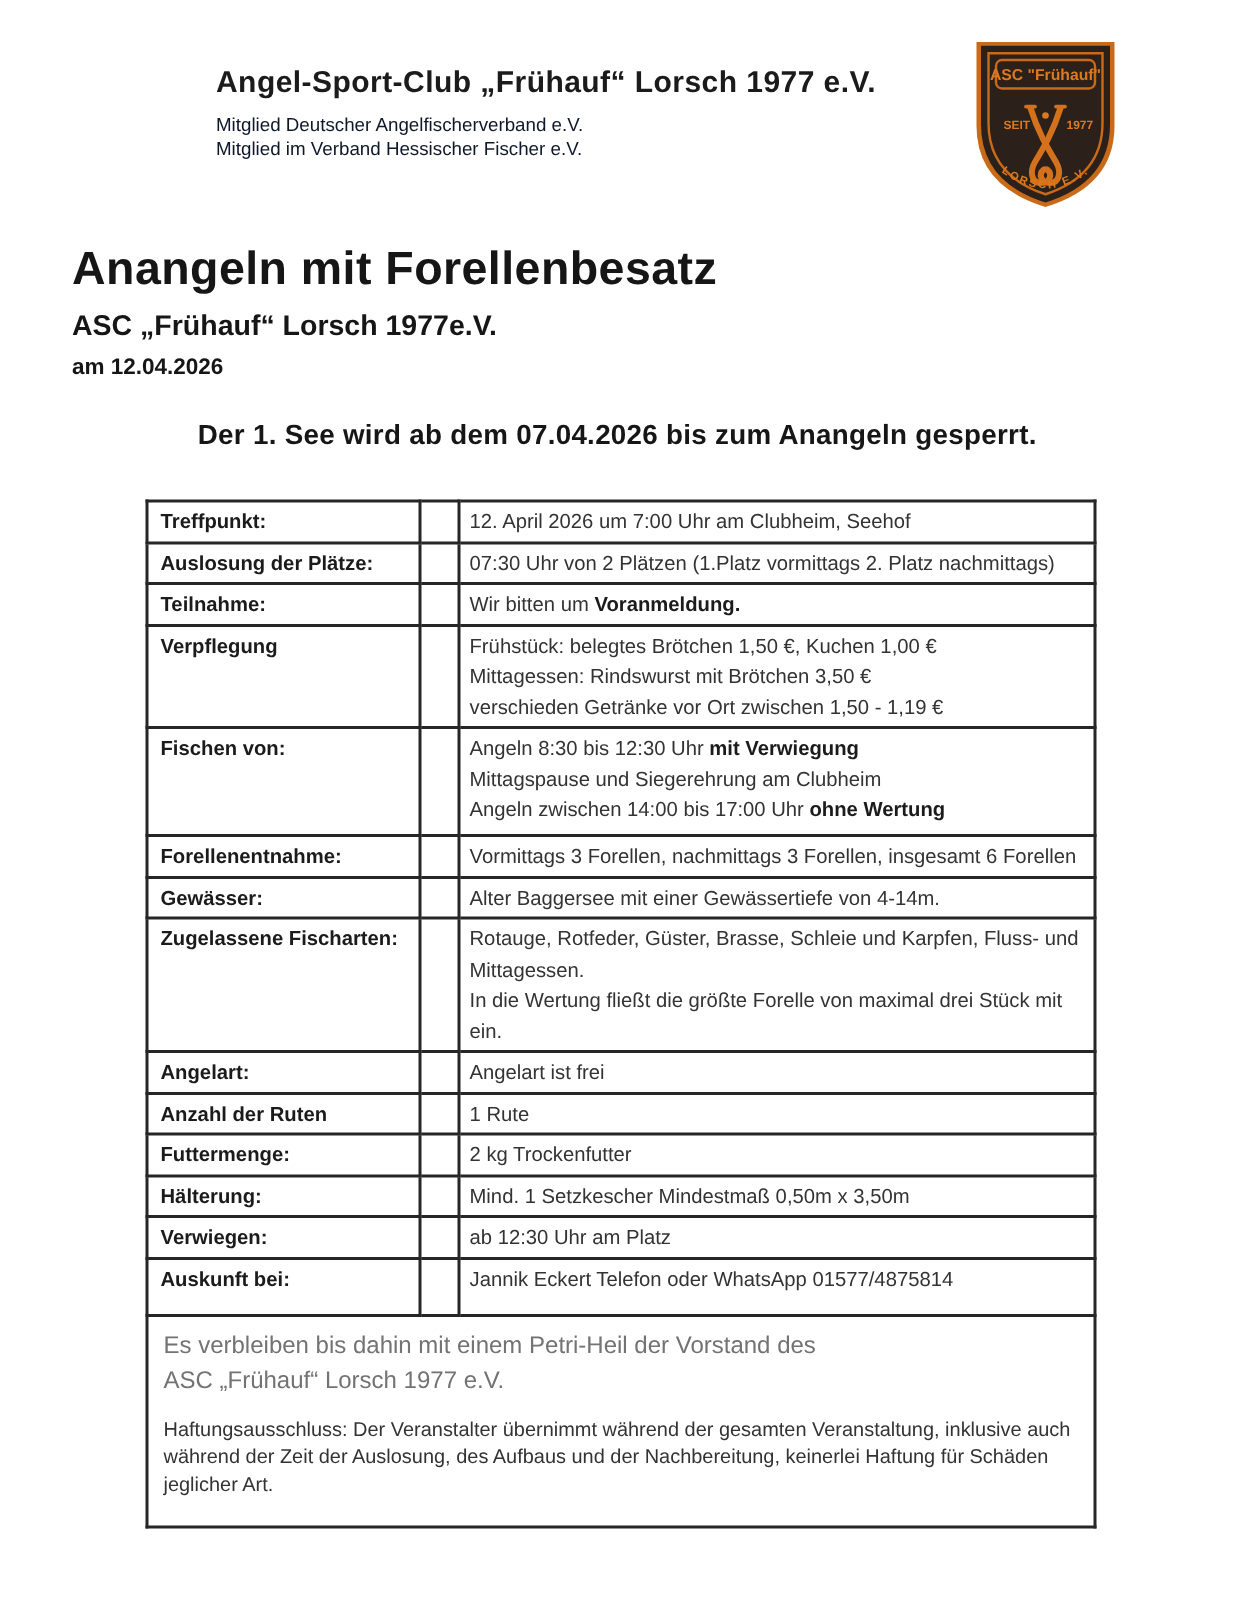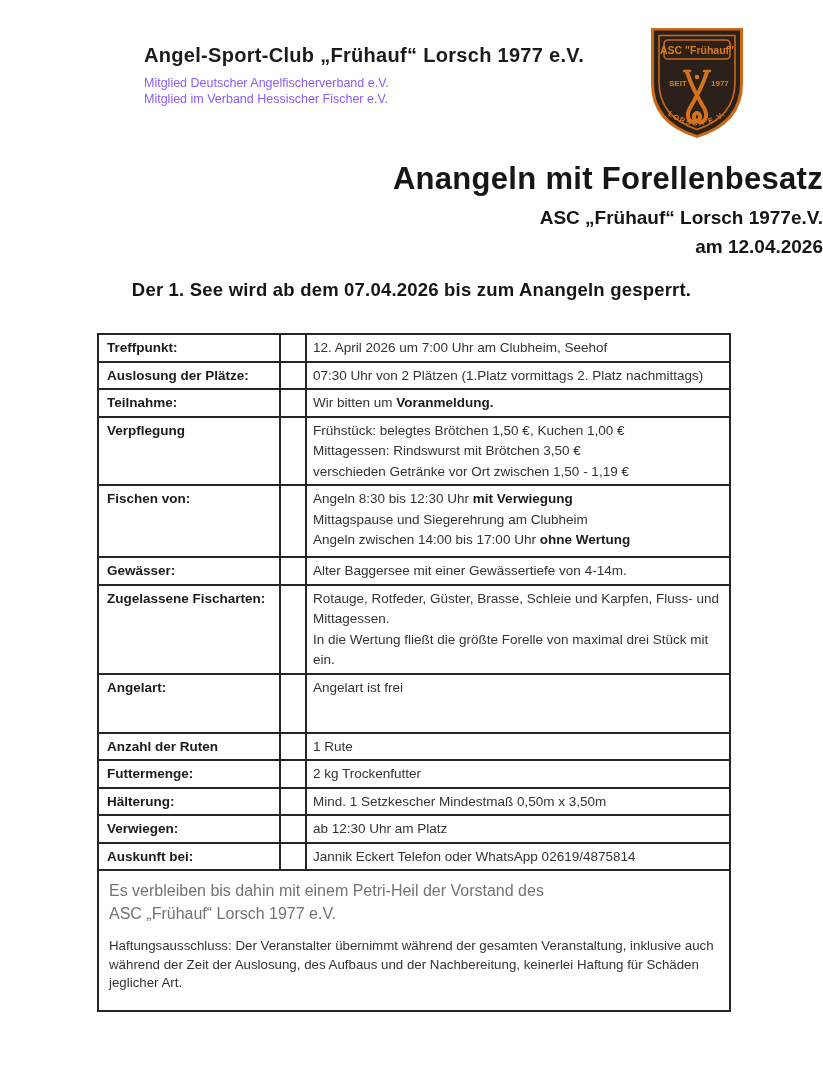--- a/index.html
+++ b/index.html
@@ -4,31 +4,31 @@
 <style>
   html,body { margin:0; padding:0; }
   body {
     width:823px; height:1080px; background:#ffffff; position:relative;
     font-family:"Liberation Sans", sans-serif; color:#2d2d2d; overflow:hidden;
   }
 
   
   .header-block { position:absolute; left:108px; top:44px;margin-left:36px; }
   .club-name { font-size:20px; font-weight:bold; color:#1b1b1b; letter-spacing:0.3px; }
-  .member-line { font-size:12.5px; color:#8b5cf6; line-height:16px; }
+  .member-line { font-size:12.5px; color:#0f172a; line-height:16px; }
   .member-line.first { margin-top:8px; }
 
   
   .logo-wrap { position:absolute; left:646px; top:26px; width:102px; height:114px; }
 
   
-  .title-block { position:absolute; top:161px; left:0; right:0; text-align:right; color:#161616; }
+  .title-block { position:absolute; top:161px; left:0; right:0; text-align:left; color:#161616;padding-left:48px; }
   .main-title { font-size:31px; font-weight:bold; letter-spacing:0.3px; }
   .sub-title  { font-size:19px; font-weight:bold; margin-top:10px; }
-  .sub-date   { font-size:19px; font-weight:bold; margin-top:7px; }
+  .sub-date   { font-size:15px; font-weight:bold; margin-top:7px; }
   .notice { position:absolute; top:279px; left:0; right:0; text-align:center;
             font-size:18.5px; font-weight:bold; color:#161616; letter-spacing:0.2px; }
 
   
   table.info-table { position:absolute; left:97px; top:333px; border-collapse:collapse;
                      table-layout:fixed; width:634px; }
   td { border:2px solid #262626; vertical-align:top; }
   td.label-cell { width:168px; font-weight:bold; font-size:13.5px; color:#1b1b1b;
                   padding:4px 4px 2px 8px; line-height:18px; }
   td.spacer-cell { width:22px; }
@@ -125,20 +125,27 @@
       <tr>
         <td class="label-cell">Fischen von:</td>
         <td class="spacer-cell"></td>
         <td class="value-cell">
           <div class="line"><span>Angeln 8:30 bis 12:30 Uhr </span><b>mit Verwiegung</b></div>
           <div class="line"><span>Mittagspause und Siegerehrung am Clubheim</span></div>
           <div class="line"><span>Angeln zwischen 14:00 bis 17:00 Uhr </span><b>ohne Wertung</b></div>
         </td>
       </tr>
       <tr>
+        <td class="label-cell">Forellenentnahme:</td>
+        <td class="spacer-cell"></td>
+        <td class="value-cell">
+          <div class="line"><span>Vormittags 3 Forellen, nachmittags 3 Forellen, insgesamt 6 Forellen</span></div>
+        </td>
+      </tr>
+      <tr>
         <td class="label-cell">Gewässer:</td>
         <td class="spacer-cell"></td>
         <td class="value-cell">
           <div class="line"><span>Alter Baggersee mit einer Gewässertiefe von 4-14m.</span></div>
         </td>
       </tr>
       <tr>
         <td class="label-cell">Zugelassene Fischarten:</td>
         <td class="spacer-cell"></td>
         <td class="value-cell">
@@ -179,21 +186,21 @@
         <td class="label-cell">Verwiegen:</td>
         <td class="spacer-cell"></td>
         <td class="value-cell">
           <div class="line"><span>ab 12:30 Uhr am Platz</span></div>
         </td>
       </tr>
       <tr>
         <td class="label-cell">Auskunft bei:</td>
         <td class="spacer-cell"></td>
         <td class="value-cell">
-          <div class="line"><span>Jannik Eckert Telefon oder WhatsApp 02619/4875814</span></div>
+          <div class="line"><span>Jannik Eckert Telefon oder WhatsApp 01577/4875814</span></div>
         </td>
       </tr>
     </tbody>
   <tbody>
     <tr>
       <td class="closing-cell" colspan="3">
         <div class="closing">
           <div>Es verbleiben bis dahin mit einem Petri-Heil der Vorstand des</div>
           <div>ASC „Frühauf“ Lorsch 1977 e.V.</div>
         </div>

